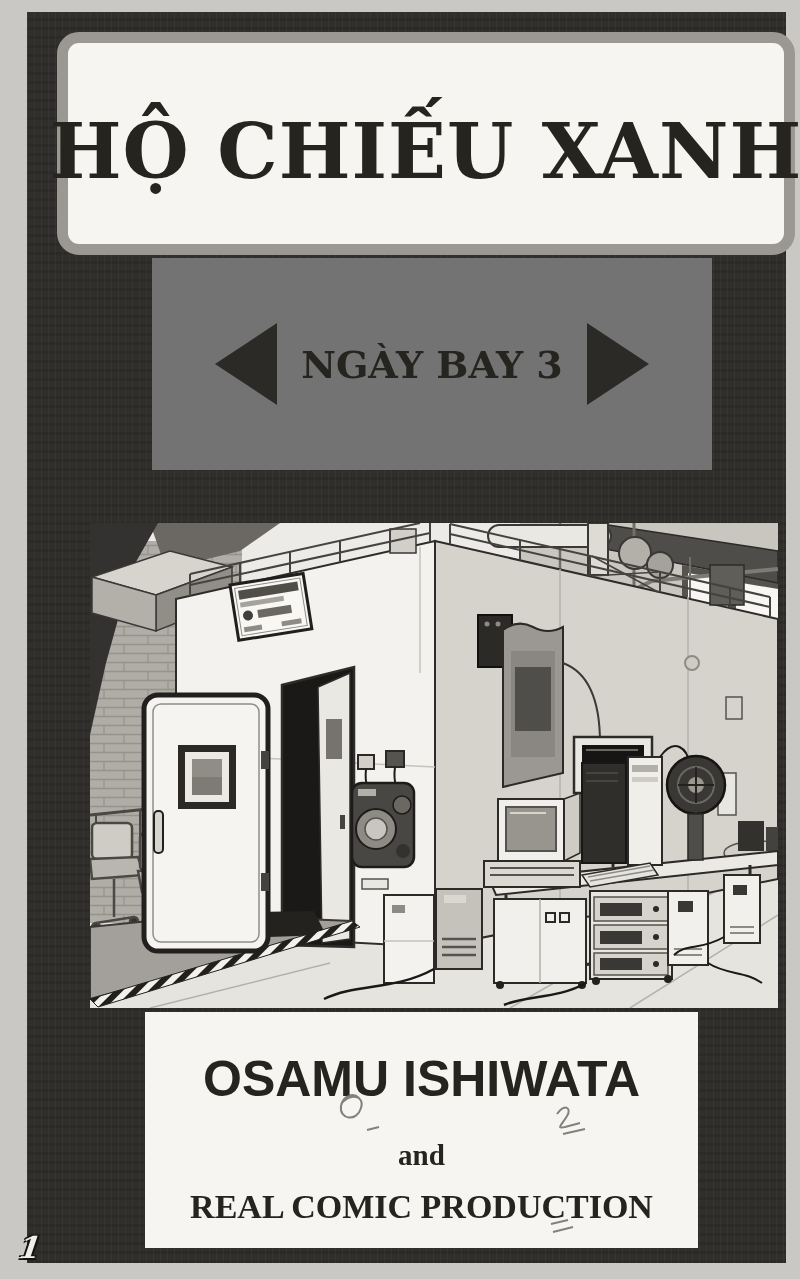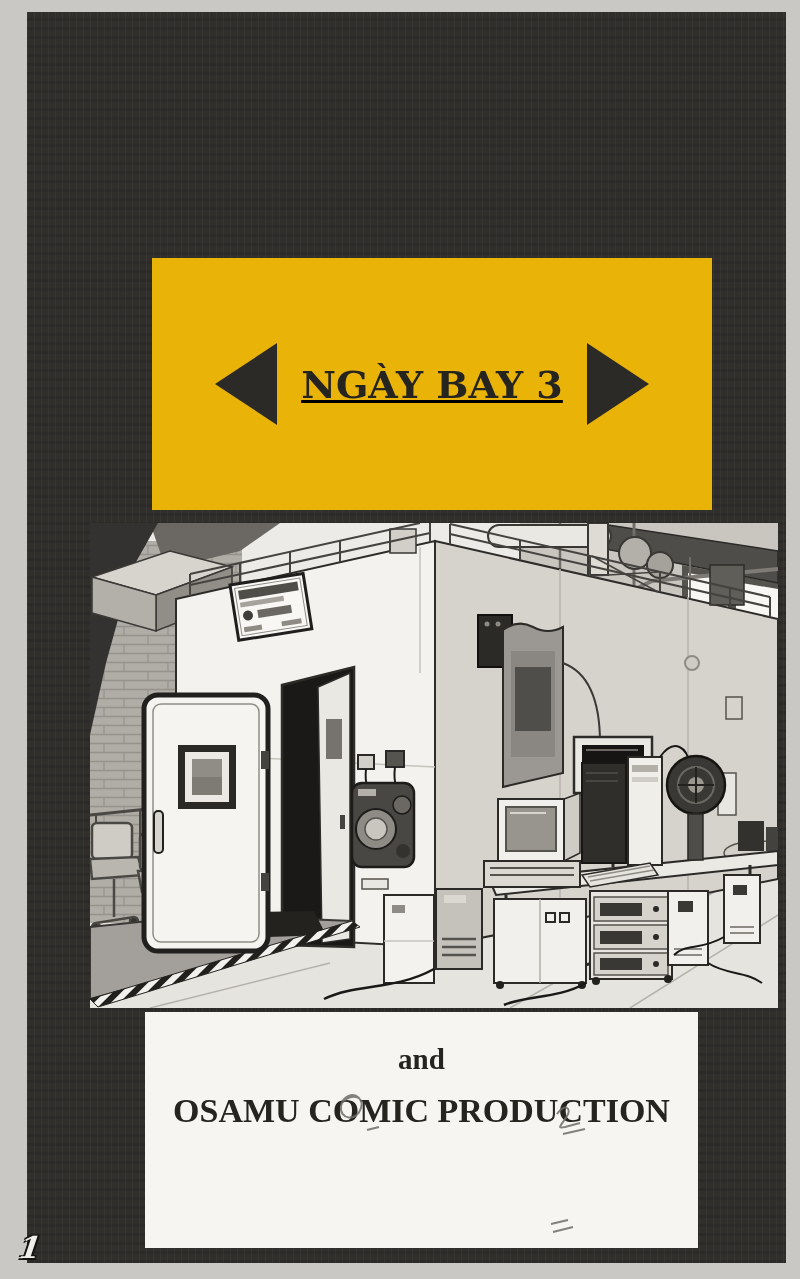--- a/index.html
+++ b/index.html
@@ -22,23 +22,23 @@
     background:#f6f5f2;border:11px solid #9b9894;border-radius:22px;
     display:flex;align-items:center;justify-content:center;
   }
   .title-box h1{
     margin:0;padding-top:16px;
     font-size:76px;font-weight:bold;color:#26241f;
     letter-spacing:1px;white-space:nowrap;
   }
   
   .chapter-box{
-    position:absolute;left:152px;top:258px;width:560px;height:252px;
-    background:#eab308;
-    display:flex;align-items:center;justify-content:center;gap:20px;text-decoration:underline;
+    position:absolute;left:152px;top:258px;width:560px;height:212px;
+    background:#737373;
+    display:flex;align-items:center;justify-content:center;gap:20px;
   }
   .chapter-label{
     font-size:38px;font-weight:bold;color:#26241f;letter-spacing:0;
     white-space:nowrap;padding:0 4px;
   }
   .arrow-left{
     width:0;height:0;display:inline-block;
     border-top:41px solid transparent;border-bottom:41px solid transparent;
     border-right:62px solid #2b2a27;
   }
@@ -82,20 +82,23 @@
     text-shadow:-2px -1px 0 #14130f,2px -1px 0 #14130f,-2px 2px 0 #14130f,2px 2px 0 #14130f;
   }
 </style>
 </head>
 <body>
 
 <div class="screen">
 
   <div class="frame"></div>
 
+  <div class="title-box">
+    <h1>HỘ CHIẾU XANH</h1>
+  </div>
 
   <div class="chapter-box">
     <span class="arrow-left"></span>
     <span class="chapter-label">NGÀY BAY 3</span>
     <span class="arrow-right"></span>
   </div>
 
   <div class="illustration">
     <svg viewBox="0 0 688 485" preserveAspectRatio="none">
       <defs>
@@ -324,22 +327,23 @@
       <g stroke="#1a1917" fill="none">
         <path d="M344,446 C304,468 266,460 234,476" stroke-width="2.5"></path>
         <path d="M496,460 C468,476 436,472 414,482" stroke-width="2.5"></path>
         <path d="M634,414 C610,428 596,420 584,432" stroke-width="2"></path>
         <path d="M618,440 C636,452 656,448 672,460" stroke-width="2"></path>
       </g>
     </svg>
   </div>
 
   <div class="credits-box">
+    <div class="author">OSAMU ISHIWATA</div>
     <div class="connector">and</div>
-    <div class="studio">OSAMU COMIC PRODUCTION</div>
+    <div class="studio">REAL COMIC PRODUCTION</div>
     <svg class="scribbles" viewBox="0 0 553 236">
       <g stroke="#6f6d68" stroke-width="2" fill="none" opacity="0.85">
         <path d="M196,92 C206,80 220,84 216,96 C212,110 194,108 196,94 C198,84 208,80 214,86"></path>
         <path d="M222,118 l12,-3"></path>
         <path d="M412,102 c8,-11 15,-6 10,2 c-6,10 -11,13 -2,11 l15,-4"></path>
         <path d="M418,122 l22,-5"></path>
         <path d="M406,212 l17,-4 M408,220 l20,-5"></path>
       </g>
     </svg>
   </div>

